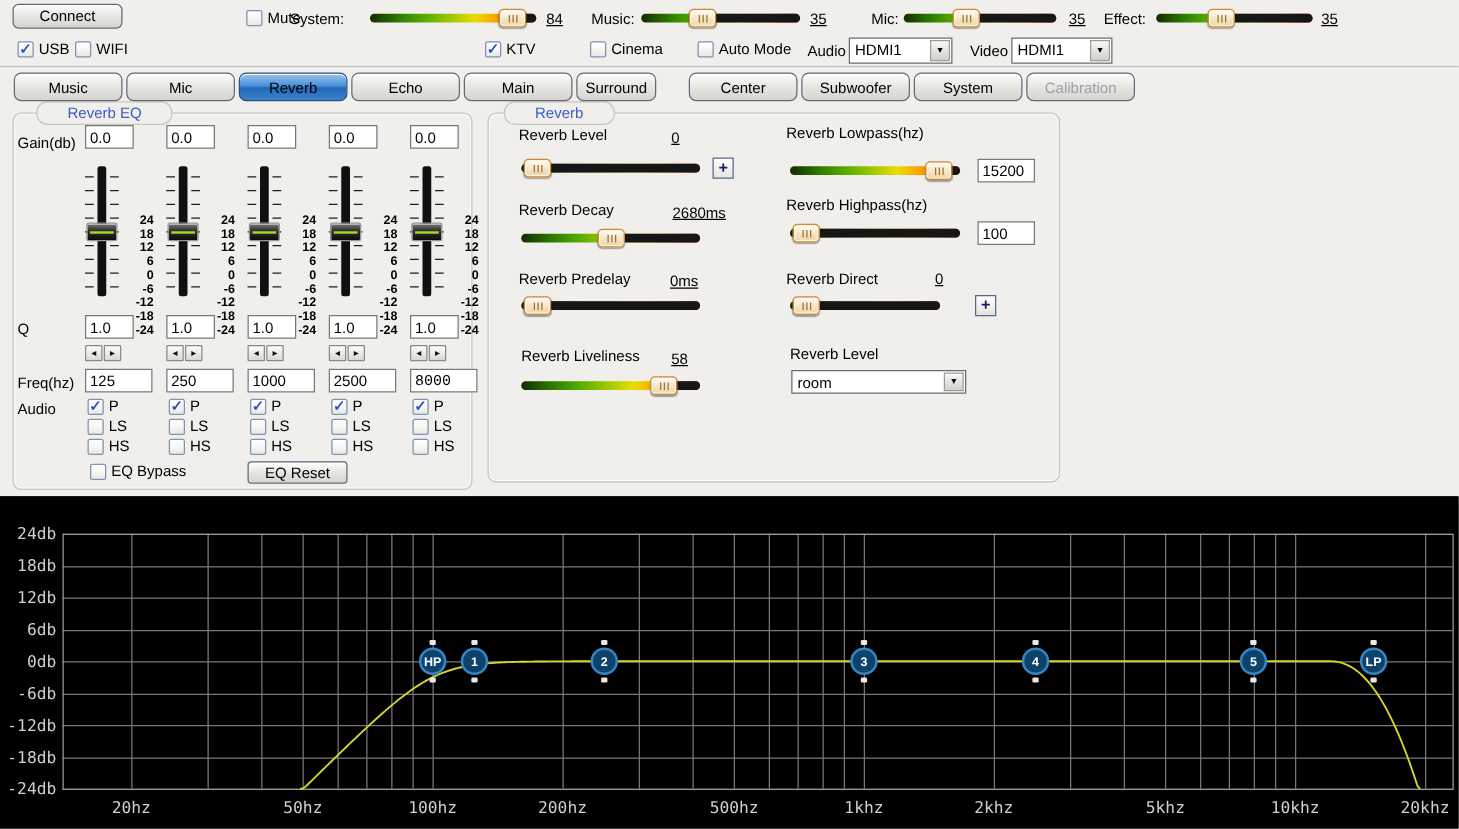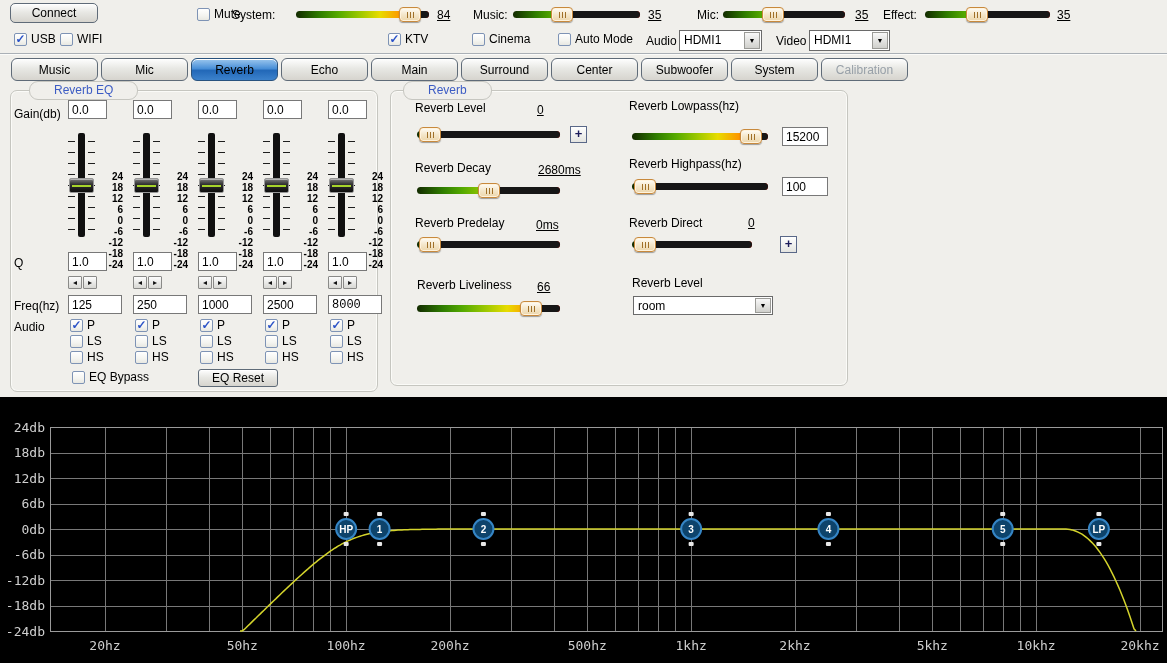--- a/index.html
+++ b/index.html
@@ -303,21 +303,21 @@
     </div>
     <div class="select" style="left: 809px; top: 30px; width: 81px; height: 21px;">
       <div class="select-text">HDMI1</div>
       <div class="select-arrow">▼</div>
     </div>
     <div class="btn tab" style="left: 11px; top: 58px; width: 87px; height: 23px;">Music</div>
     <div class="btn tab" style="left: 101px; top: 58px; width: 87px; height: 23px;">Mic</div>
     <div class="btn tab active" style="left: 191px; top: 58px; width: 87px; height: 23px;">Reverb</div>
     <div class="btn tab" style="left: 281px; top: 58px; width: 87px; height: 23px;">Echo</div>
     <div class="btn tab" style="left: 371px; top: 58px; width: 87px; height: 23px;">Main</div>
-    <div class="btn tab" style="left: 461px; top: 58px; width: 87px; height: 23px;">Surround</div>
+    <div class="btn tab" style="left: 461px; top: 58px; width: 64px; height: 23px;">Surround</div>
     <div class="btn tab" style="left: 551px; top: 58px; width: 87px; height: 23px;">Center</div>
     <div class="btn tab" style="left: 641px; top: 58px; width: 87px; height: 23px;">Subwoofer</div>
     <div class="btn tab" style="left: 731px; top: 58px; width: 87px; height: 23px;">System</div>
     <div class="btn tab disabled" style="left: 821px; top: 58px; width: 87px; height: 23px;">Calibration</div>
     <input class="inpt" value="0.0" style="left: 68px; top: 100px; width: 39px; height: 19px;">
     <div class="vsl" style="left: 59px; top: 131px;">
       <div class="vsl-track"></div>
       <div class="vsl-tick" style="left: 9px; top: 10px;"></div>
       <div class="vsl-tick" style="left: 29px; top: 10px;"></div>
       <div class="vsl-lab" style="top: 4px;">24</div>
@@ -591,21 +591,21 @@
     <div class="lbl" style="left: 415px; top: 216px;">Reverb Predelay</div>
     <div class="val" style="left: 536px; top: 218px;">0ms</div>
     <div class="hsl" style="left: 417px; top: 237px; width: 143px;">
       <div class="hsl-track"></div>
       <div class="hsl-mask" style="left: 13px;"></div>
       <div class="hsl-handle" style="left: 2px;">
         <div class="hsl-grip"></div>
       </div>
     </div>
     <div class="lbl" style="left: 417px; top: 278px;">Reverb Liveliness</div>
-    <div class="val" style="left: 537px; top: 280px;">66</div>
+    <div class="val" style="left: 537px; top: 280px;">58</div>
     <div class="hsl" style="left: 417px; top: 301px; width: 143px;">
       <div class="hsl-track"></div>
       <div class="hsl-mask" style="left: 114px;"></div>
       <div class="hsl-handle" style="left: 103px;">
         <div class="hsl-grip"></div>
       </div>
     </div>
     <div class="lbl" style="left: 629px; top: 99px;">Reverb Lowpass(hz)</div>
     <div class="hsl" style="left: 632px; top: 129px; width: 136px;">
       <div class="hsl-track"></div>

